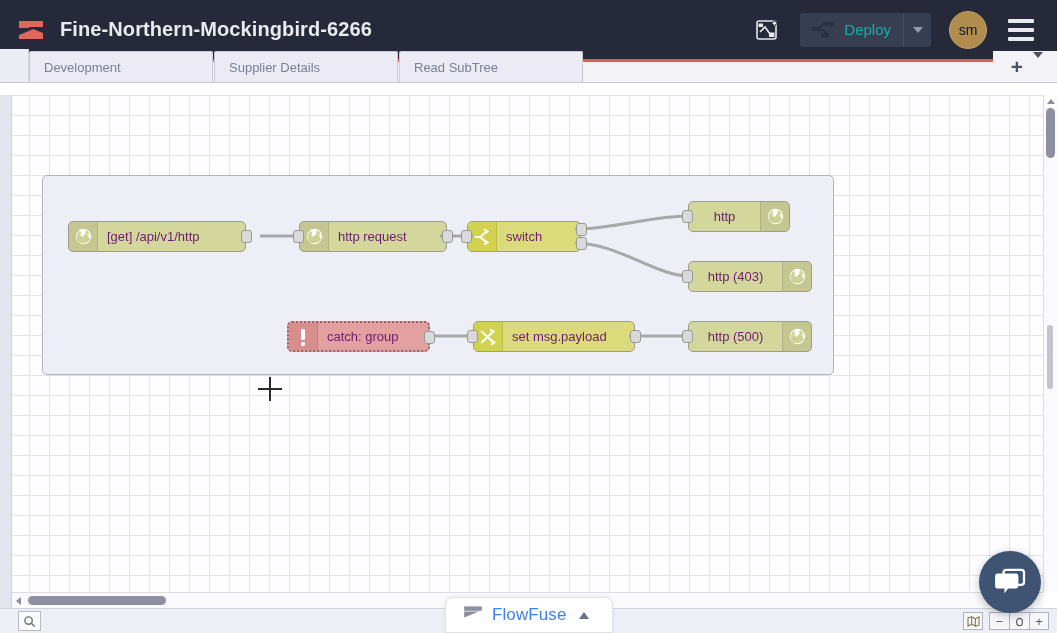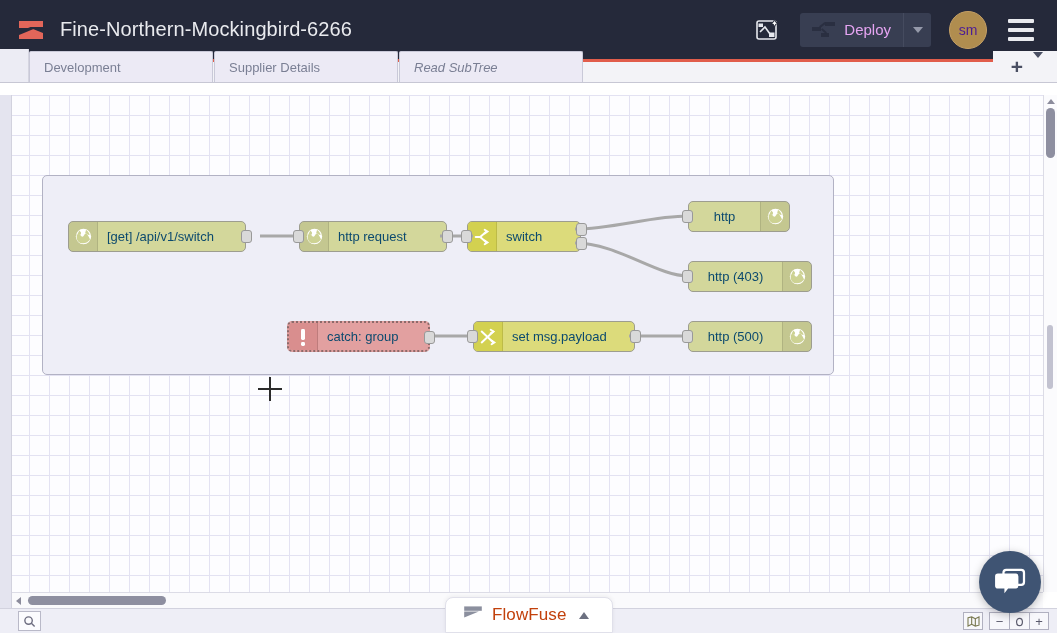--- a/index.html
+++ b/index.html
@@ -13,51 +13,51 @@
   
   #header {
     position:absolute; top:0; left:0; width:1057px; height:62px;
     background:#25293a;
     display:flex; align-items:center;
     border-bottom:3px solid #e15d4b;
   }
   #brand-logo { margin-left:16px; width:30px; height:30px; position:relative; flex:0 0 auto; }
   #brand-logo svg { display:block; }
   #project-title {
-    margin-left:14px; color:#e9eaee; font-size:20px; font-weight:400;
+    margin-left:14px; color:#e9eaee; font-size:20px; font-weight:700;
     letter-spacing:.1px; white-space:nowrap;
   }
   #header-right {
     margin-left:auto; display:flex; align-items:center; gap:0px; padding-right:16px;
   }
   #ai-assist-button {
     width:42px; height:42px; display:flex; align-items:center; justify-content:center;
     cursor:pointer;
   }
   #deploy-group {
     display:flex; align-items:center; height:34px; margin-left:12px;
     background:#3a4054; border-radius:3px; opacity:.95;
   }
   #deploy-button {
     display:flex; align-items:center; gap:8px; height:34px;
-    padding:0 12px 0 12px; cursor:default; color:#f0abfc; font-size:15px;
+    padding:0 12px 0 12px; cursor:default; color:#14b8a6; font-size:15px;
   }
   #deploy-icon { width:24px; height:16px; position:relative; display:inline-block; }
   #deploy-icon i { position:absolute; background:#2b3042; display:block; }
   #deploy-caret {
     width:28px; height:34px; display:flex; align-items:center; justify-content:center;
     border-left:1px solid #474d61; cursor:pointer;
   }
   .caret-down {
     width:0;height:0;border-left:5px solid transparent;border-right:5px solid transparent;
     border-top:6px solid #9ba0b0;
   }
   #user-avatar {
     width:38px; height:38px; border-radius:50%; background:#b08d4f;
-    color:#4c1d95; font-size:14px; display:flex; align-items:center; justify-content:center;
+    color:#0f172a; font-size:14px; display:flex; align-items:center; justify-content:center;
     margin-left:18px; cursor:pointer; border:1px solid #c5a065;
   }
   #main-menu-button {
     width:40px; height:40px; margin-left:14px; display:flex; flex-direction:column;
     align-items:center; justify-content:center; gap:5px; cursor:pointer;
   }
   #main-menu-button span { display:block; width:26px; height:4px; background:#e9eaee; border-radius:1px; }
 
   
   #tabbar {
@@ -69,21 +69,21 @@
   .tab {
     height:31px; line-height:31px; padding:0 14px; font-size:13px; color:#7a7f94;
     background:#eceaf5; border:1px solid #c9c9d8; border-bottom:none;
     margin-right:1px; cursor:pointer; white-space:nowrap; overflow:hidden;
     border-radius:2px 2px 0 0;
   }
   .tab.active { background:#ffffff; color:#2f3242; border-color:#c9c9d8; }
   #tab-dev { width:184px; }
   #tab-supplier { width:184px; }
   #tab-opcua { width:184px; }
-  #tab-readsubtree { width:184px;font-style:italic; }
+  #tab-readsubtree { width:184px; }
   #tab-api { width:184px; }
   #tab-actions {
     margin-left:auto; display:flex; align-items:center; height:31px;
     gap:10px; padding:0 14px 0 18px; background:#f3f3f7;
   }
   #add-tab-button { font-size:21px; font-weight:700; color:#4a4f63; cursor:pointer; line-height:1; }
   #tab-menu-button { cursor:pointer; }
 
   
   #left-gutter {
@@ -107,21 +107,21 @@
   #flow-group {
     position:absolute; left:30px; top:80px; width:792px; height:200px;
     background:#eeeef7; border:1px solid #b2b2c4; border-radius:5px;
   }
 
   
   .node {
     position:absolute; height:31px; border-radius:5px;
     border:1px solid #9d9d8f;
     display:flex; align-items:center;
-    font-size:13px; color:#0c4a6e;
+    font-size:13px; color:#701a75;
     box-shadow:none; cursor:pointer;
   }
   .node .nlabel { padding:0 9px; white-space:nowrap; }
   .node .nicon {
     width:29px; height:100%; display:flex; align-items:center; justify-content:center;
     background:rgba(0,0,0,.07);
   }
   .node .nicon.left { border-right:1px solid rgba(0,0,0,.10); border-radius:4px 0 0 4px;}
   .node .nicon.right { border-left:1px solid rgba(0,0,0,.10); border-radius:0 4px 4px 0; margin-left:auto;}
   .node.c-green { background:#d3d79b; }
@@ -202,21 +202,21 @@
   .zoom-group .zoom-btn { border-right:none; }
   .zoom-group .zoom-btn:last-child { border-right:1px solid #b0b0c0; }
 
   
   #flowfuse-pill {
     position:absolute; left:445px; top:597px; width:168px; height:36px;
     background:#fff; border:1px solid #e0e0ea; border-radius:8px 8px 0 0;
     display:flex; align-items:center; gap:8px; padding-left:16px;
     box-shadow:0 -1px 4px rgba(0,0,0,.06); cursor:pointer;
   }
-  #flowfuse-pill .ff-text { font-size:17px; color:#c2410c; letter-spacing:.1px; }
+  #flowfuse-pill .ff-text { font-size:17px; color:#3b82f6; letter-spacing:.1px; }
   #flowfuse-caret {
     margin-left:4px; width:0;height:0;
     border-left:5px solid transparent;border-right:5px solid transparent;border-bottom:7px solid #6c7080;
   }
 
   
   #chat-fab {
     position:absolute; right:16px; bottom:20px; width:62px; height:62px;
     border-radius:50%; background:#3f5473; display:flex; align-items:center;
     justify-content:center; cursor:pointer; box-shadow:0 2px 8px rgba(0,0,0,.25);
@@ -304,21 +304,21 @@
 
   <div class="node c-green" style="left:56px; top:126px; width:178px;">
     <div class="nicon left">
       <svg width="17" height="17" viewBox="0 0 20 20">
           <circle cx="10" cy="10" r="9" fill="#fff"></circle>
           <path d="M2 8 q3 -2 5 1 t4 -1 t5 2 t2 3 q-3 5 -9 5 t-7 -6z" fill="#cdd293"></path>
           <path d="M5 3 q3 2 2 4 t-4 0z" fill="#cdd293"></path>
           <path d="M13 2 q3 2 4 5 t-5 -1z" fill="#cdd293"></path>
         </svg>
     </div>
-    <div class="nlabel">[get] /api/v1/switch</div>
+    <div class="nlabel">[get] /api/v1/http</div>
     <span class="port out" style="top:8px;"></span>
   </div>
 
   <div class="node c-yellow" style="left:455px; top:126px; width:114px;">
     <div class="nicon left">
       <svg width="18" height="18" viewBox="0 0 20 20" fill="none" stroke="#fff" stroke-width="2.2" stroke-linecap="round">
         <path d="M3 10 L8 10"></path>
           <path d="M8 10 L15 4"></path>
           <path d="M8 10 L15 16"></path>
         <path d="M13 2 L16 4 L13 6"></path>

